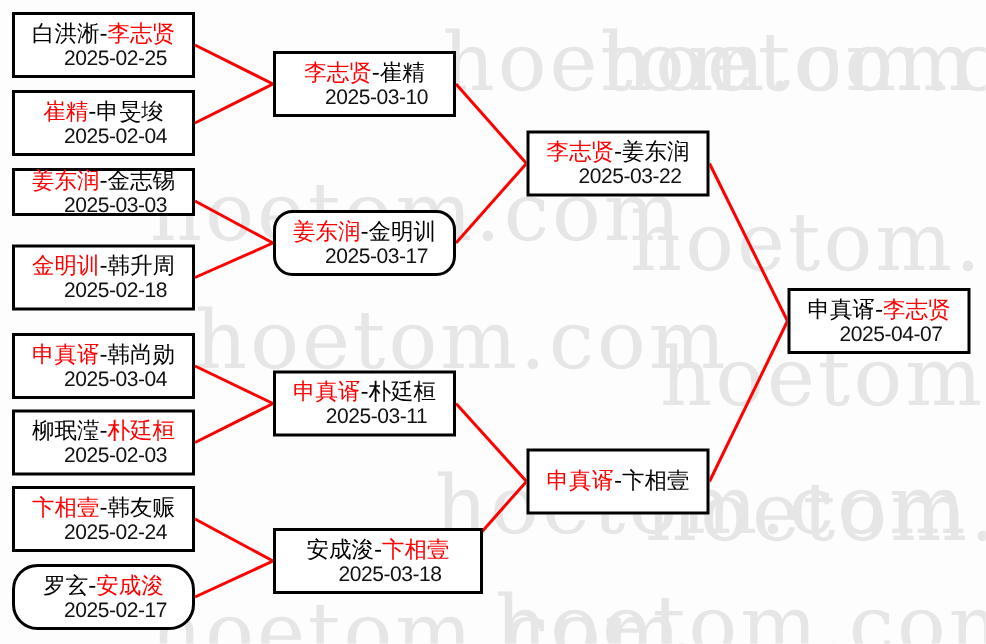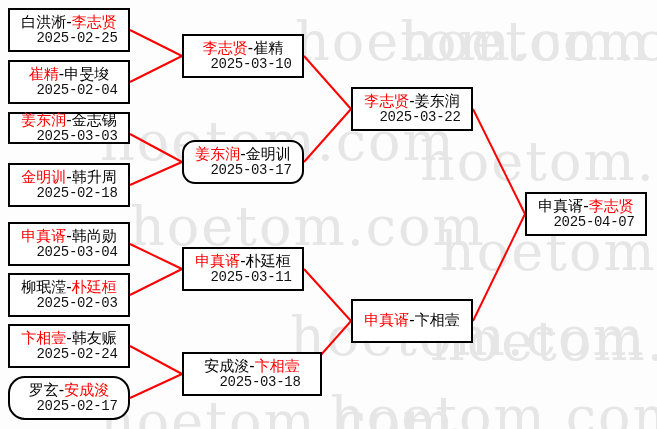--- a/index.html
+++ b/index.html
@@ -43,21 +43,21 @@
   }
   .node .match{
     font-size:15px;
     white-space:nowrap;
     font-family:"DejaVu Sans","Liberation Sans",sans-serif;
   }
   .node .date{
     font-size:14px;
     color:#111;
     white-space:nowrap;
-    font-family:Liberation Mono, monospace;
+    font-family:Liberation Sans, sans-serif;
     letter-spacing:-0.3px;
     margin-left:16px;
   }
   .w{color:#ff0000;}
   .l{color:#000000;}
   .sep{color:#000000;}
 </style>
 </head>
 <body>
 

